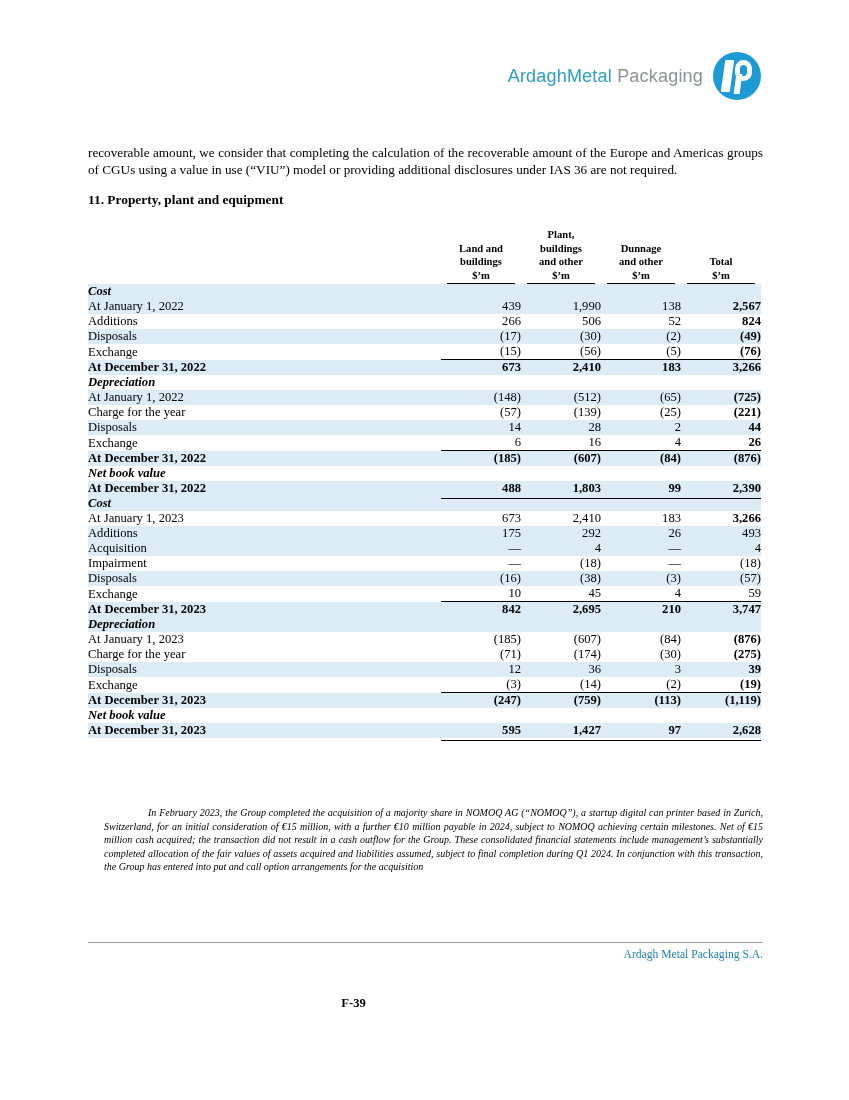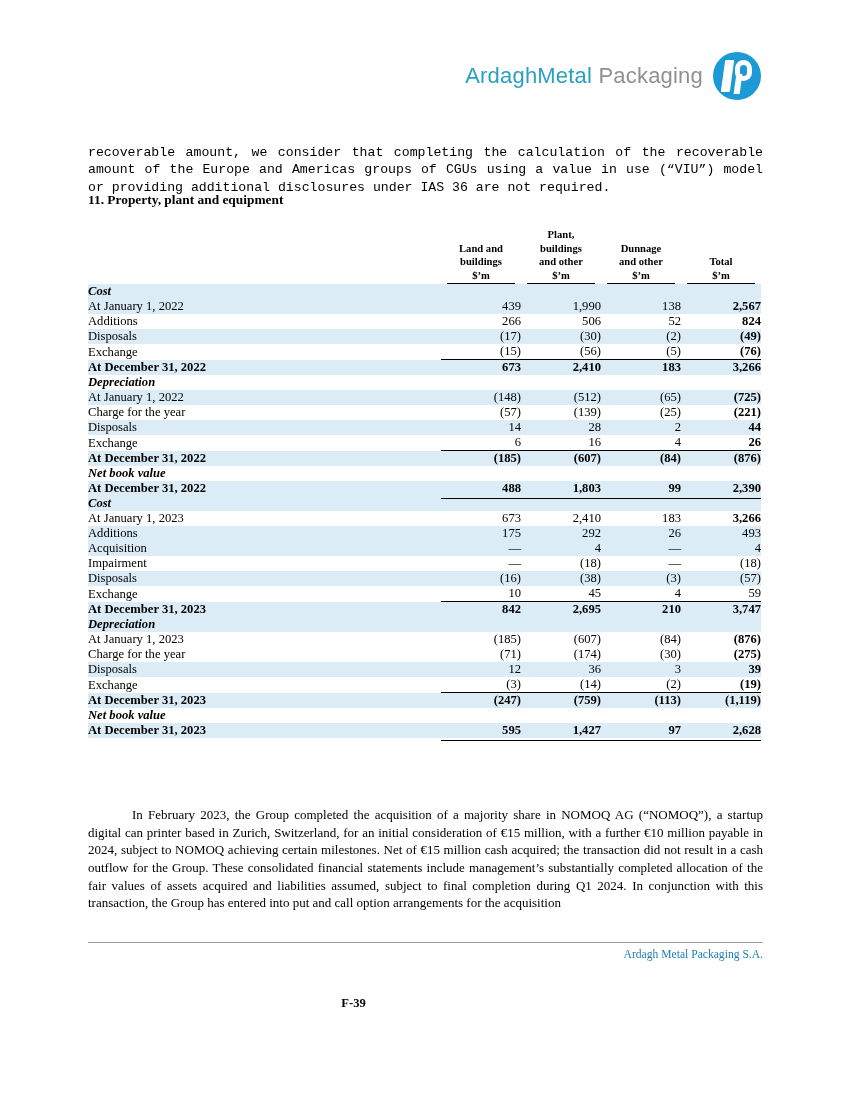--- a/index.html
+++ b/index.html
@@ -26,21 +26,21 @@
   .logo-block {
     position: absolute;
     top: 52px;
     right: 88px;
     display: flex;
     align-items: center;
     gap: 10px;
   }
   .logo-text {
     font-family: "Liberation Sans", sans-serif;
-    font-size: 22px;
+    font-size: 18px;
     letter-spacing: 0.2px;
     white-space: nowrap;
   }
   .logo-text .w1 { color: #2a9fc4; font-weight: 400; }
   .logo-text .w2 { color: #2a9fc4; font-weight: 400; }
   .logo-text .w3 { color: #8d9094; font-weight: 400; }
   .logo-mark {
     width: 48px;
     height: 48px;
     border-radius: 50%;
@@ -77,21 +77,20 @@
 
   
   .intro {
     position: absolute;
     top: 144px;
     left: 88px;
     right: 86px;
     font-size: 13.2px;
     line-height: 1.32;
     text-align: justify;
-    font-family: Liberation Mono, monospace;
   }
   .section-title {
     position: absolute;
     top: 192px;
     left: 88px;
     font-size: 13.4px;
     font-weight: bold;
   }
 
   
@@ -146,26 +145,27 @@
     content: "";
     position: absolute;
     left: 0; right: 0; bottom: -3px;
     border-bottom: 1px solid #000;
   }
 
   
   .closing {
     position: absolute;
     top: 806px;
-    left: 88px;
+    left: 104px;
     right: 86px;
-    font-size: 13px;
+    font-size: 10px;
     line-height: 1.36;
     text-align: justify;
     text-indent: 44px;
+    font-style: italic;
   }
 
   
   .footer-rule {
     position: absolute;
     left: 88px;
     right: 86px;
     top: 942px;
     border-top: 1px solid #9a9a9a;
   }

